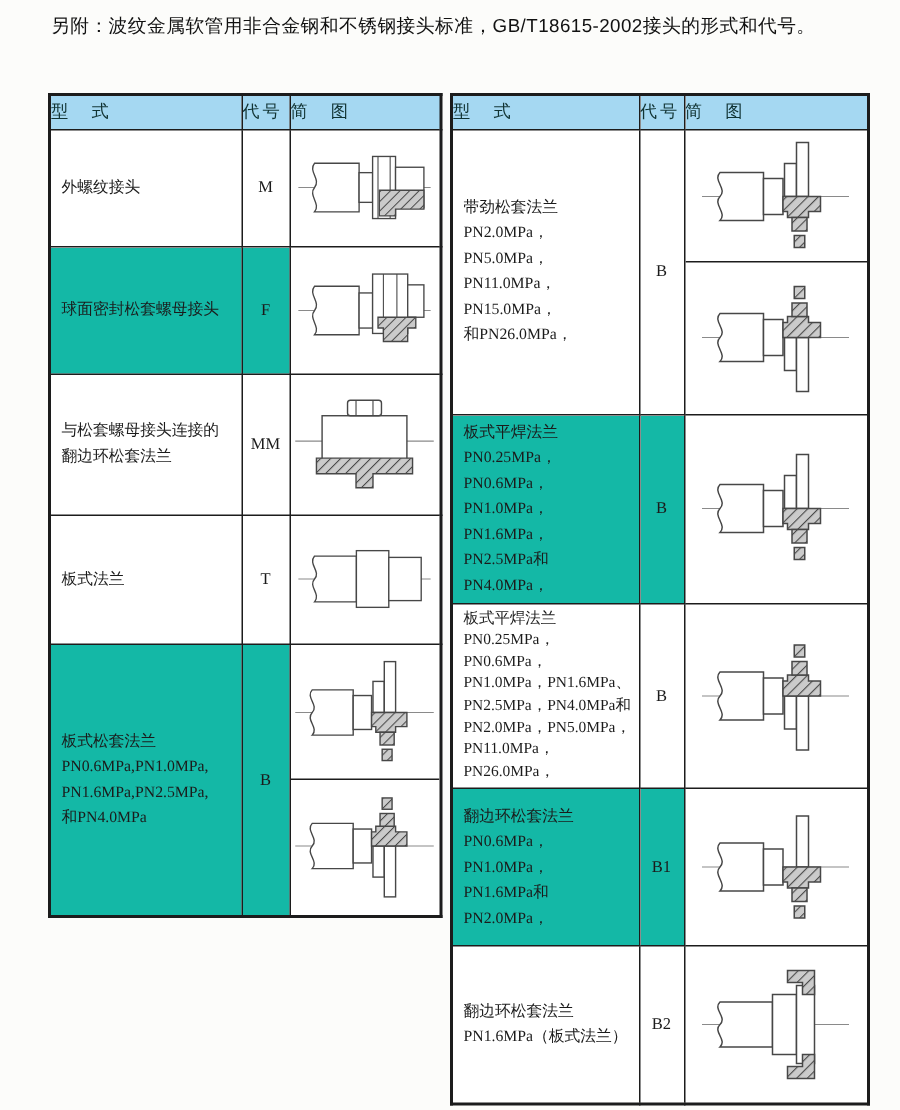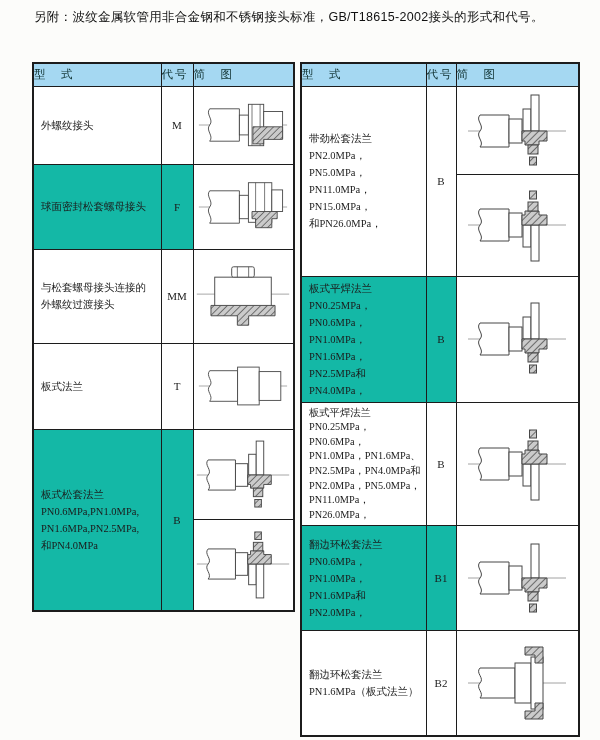--- a/index.html
+++ b/index.html
@@ -105,21 +105,21 @@
           <line class="ln" x1="66" y1="13" x2="66" y2="57"></line>
           <line class="ln" x1="76" y1="13" x2="76" y2="57"></line>
           <rect class="s" x="84" y="21" width="12" height="24"></rect>
           <path class="h" d="M62 45 L90 45 L90 53 L84 53 L84 63 L66 63 L66 53 L62 53 Z"></path>
         </svg>
       </td>
     </tr>
 
     <tr style="height:94px">
       <td class="type">与松套螺母接头连接的
-外螺纹过渡接头</td>
+翻边环松套法兰</td>
       <td class="code">MM</td>
       <td class="diag">
         <svg class="dg" width="98" height="76" viewBox="0 0 104 80">
           <line class="cl" x1="3" y1="38" x2="101" y2="38"></line>
           <rect class="s" x="22" y="20" width="60" height="38"></rect>
           <rect class="s" x="40" y="9" width="24" height="11" rx="2"></rect>
           <line class="ln" x1="46" y1="9" x2="46" y2="20"></line>
           <line class="ln" x1="58" y1="9" x2="58" y2="20"></line>
           <path class="h" d="M18 50 L86 50 L86 61 L58 61 L58 71 L46 71 L46 61 L18 61 Z"></path>
         </svg>

